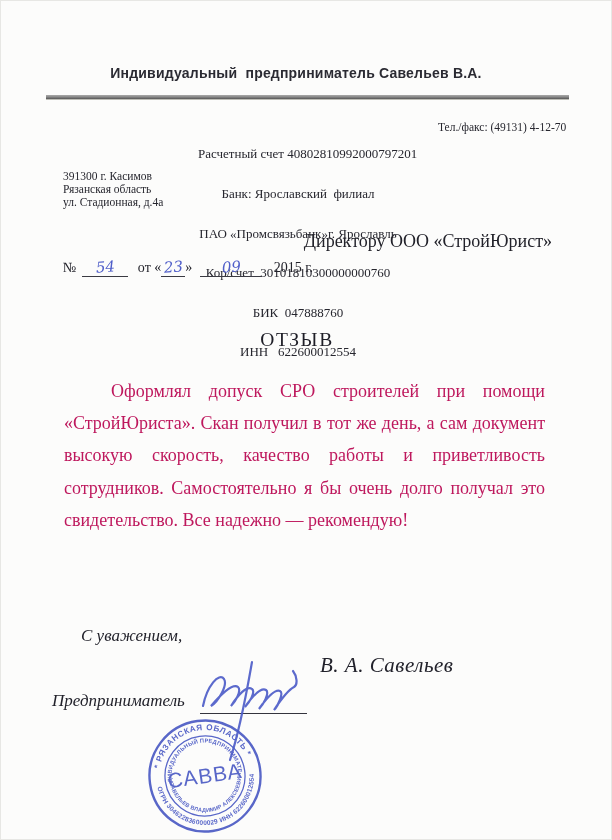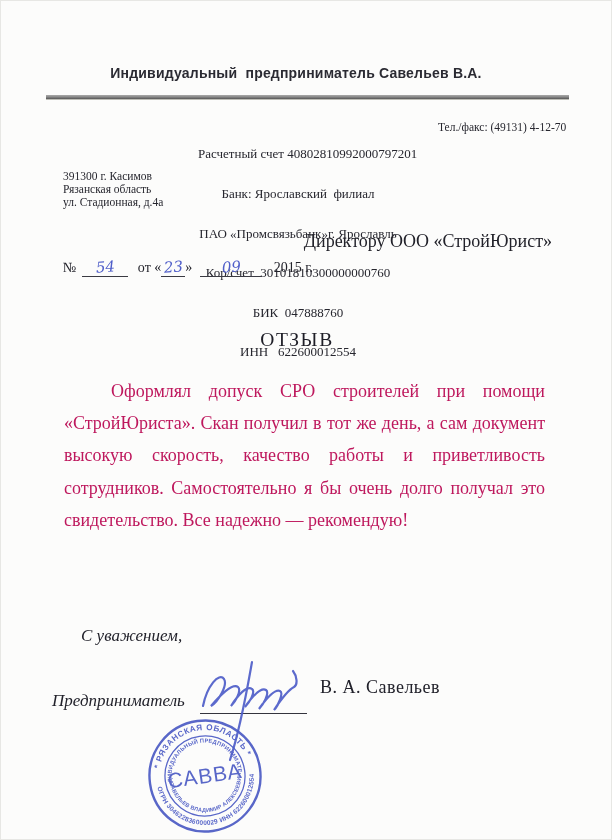--- a/index.html
+++ b/index.html
@@ -84,22 +84,22 @@
   }
   .signer-role{
     position:absolute;top:690px;left:51px;
     font-style:italic;font-size:17px;color:#22222b;
   }
   .sig-line{
     position:absolute;top:712px;left:199px;width:107px;height:0;
     border-bottom:1.3px solid #34343d;
   }
   .signer-name{
-    position:absolute;top:676px;left:319px;
-    font-size:18px;color:#22222b;
+    position:absolute;top:652px;left:319px;
+    font-style:italic;font-size:21px;color:#22222b;
     letter-spacing:.5px;
   }
   .sig-svg{
     position:absolute;top:655px;left:196px;width:120px;height:110px;
     overflow:visible;z-index:3;
   }
   
   .stamp{
     position:absolute;top:700px;left:129px;width:150px;height:150px;
     transform:rotate(-8deg);

